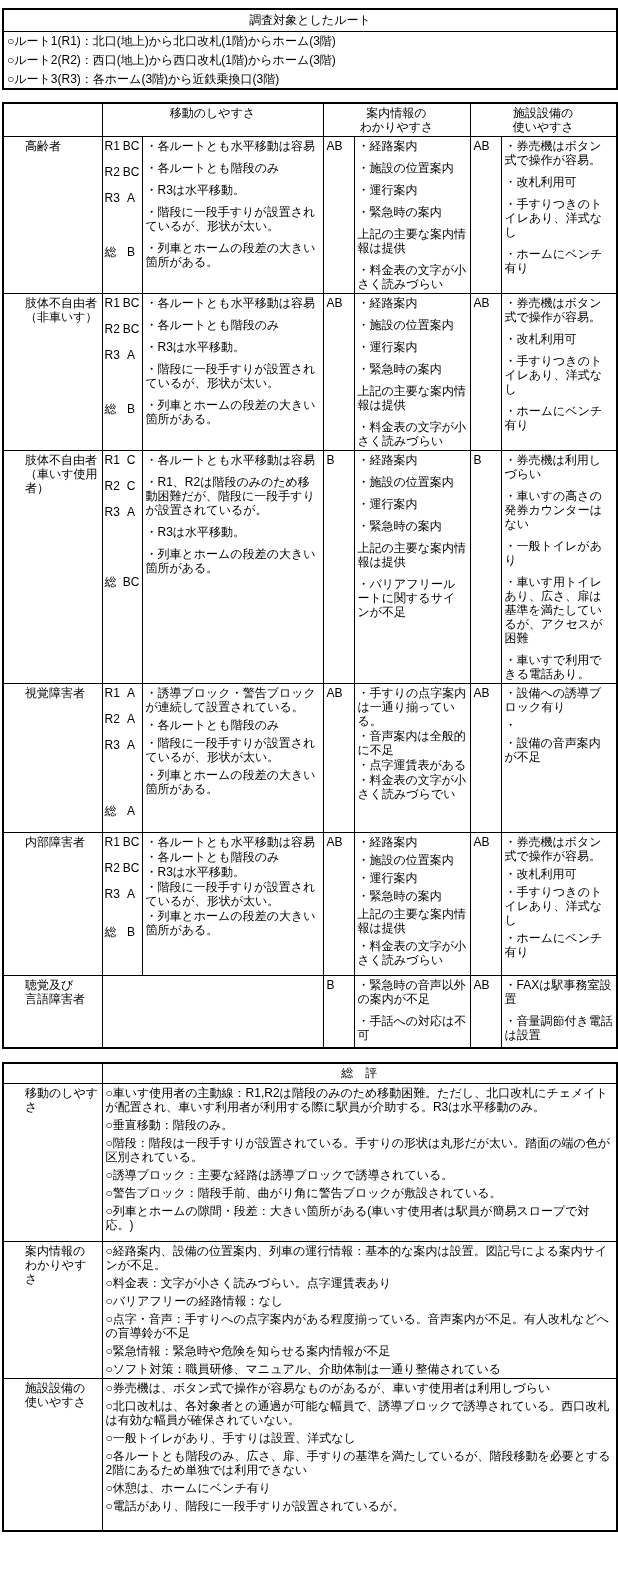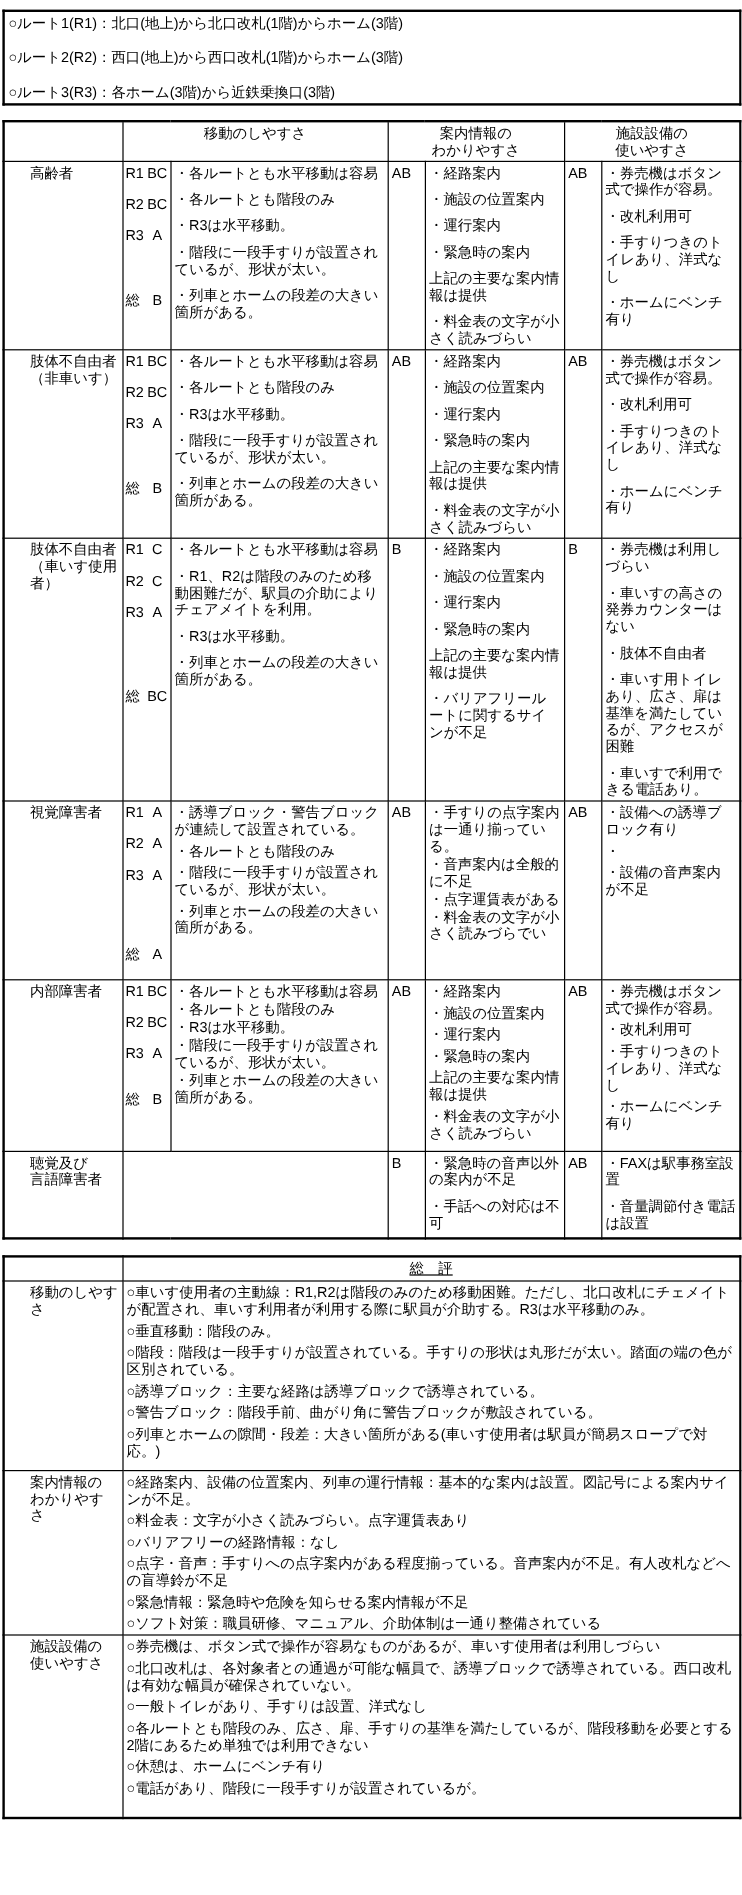--- a/index.html
+++ b/index.html
@@ -26,21 +26,21 @@
     padding: 2px 3px;
     font-weight: normal;
     text-align: left;
     overflow: hidden;
   }
   th.center { text-align: center; vertical-align: middle; padding: 2px; }
   .pre { white-space: pre-line; padding-left: 21px; }
   .para + .para { margin-top: 8px; }
   .tight .para + .para { margin-top: 1px; }
   .semi .para + .para { margin-top: 4px; }
-  .routes-cell .para + .para { margin-top: 15px; }
+  .routes-cell .para + .para { margin-top: 5px; }
   .summary-cell .para + .para { margin-top: 4px; }
 
   
   .rate { padding: 2px 2px; }
   .rt { display: flex; justify-content: space-between; height: 26px; }
   .rt .rv { width: 17px; text-align: center; }
   .t0, .t1 { margin-top: 28px; }
   .t2 { margin-top: 44px; }
   .t3 { margin-top: 40px; }
   .t4 { margin-top: 12px; }
@@ -50,37 +50,40 @@
   tr.r0    { height: 152px; }
   tr.r1    { height: 143px; }
   tr.r2    { height: 197px; }
   tr.r3    { height: 128px; margin-left: 16px; }
   tr.r4    { height: 143px; margin-top: 27px; }
   tr.r5    { height: 72px; }
   tr.r6    { height: 25px; }
   tr.r7    { height: 55px; }
   tr.rt-h  { height: 22px; }
   tr.rt-b  { height: 58px; }
-  tr.s-h   { height: 21px; text-decoration: underline; }
+  tr.s-h   { height: 21px; }
   tr.s0    { height: 158px; }
   tr.s1    { height: 133px; }
   tr.s2    { height: 152px; }
 
   th.colhead { text-align: center; vertical-align: top; white-space: pre-line; }
 </style>
 </head>
 <body>
 
 <div class="page">
 
   <table>
     <colgroup>
         <col style="width:614px">
       </colgroup>
     <tbody>
+        <tr class="rt-h">
+      <th class="center">調査対象としたルート</th>
+    </tr>
     <tr class="rt-b">
       <td class="routes-cell">
             <div class="para">○ルート1(R1)：北口(地上)から北口改札(1階)からホーム(3階)</div>
             <div class="para">○ルート2(R2)：西口(地上)から西口改札(1階)からホーム(3階)</div>
             <div class="para">○ルート3(R3)：各ホーム(3階)から近鉄乗換口(3階)</div>
           </td>
     </tr>
   </tbody>
     </table>
 
@@ -213,38 +216,38 @@
               <span>R3</span>
               <span class="rv">A</span>
             </div>
         <div class="rt t2">
               <span>総</span>
               <span class="rv">BC</span>
             </div>
       </td>
       <td>
             <div class="para">・各ルートとも水平移動は容易</div>
-            <div class="para">・R1、R2は階段のみのため移動困難だが、駅員の介助によりチェアメイトを利用。</div>
+            <div class="para">・R1、R2は階段のみのため移動困難だが、階段に一段手すりが設置されているが。</div>
             <div class="para">・R3は水平移動。</div>
             <div class="para">・列車とホームの段差の大きい箇所がある。</div>
           </td>
       <td>B</td>
       <td>
             <div class="para">・経路案内</div>
             <div class="para">・施設の位置案内</div>
             <div class="para">・運行案内</div>
             <div class="para">・緊急時の案内</div>
             <div class="para">上記の主要な案内情報は提供</div>
             <div class="para">・バリアフリールートに関するサインが不足</div>
           </td>
       <td>B</td>
       <td>
             <div class="para">・券売機は利用しづらい</div>
             <div class="para">・車いすの高さの発券カウンターはない</div>
-            <div class="para">・肢体不自由者</div>
+            <div class="para">・一般トイレがあり</div>
             <div class="para">・車いす用トイレあり、広さ、扉は基準を満たしているが、アクセスが困難</div>
             <div class="para">・車いすで利用できる電話あり。</div>
           </td>
     </tr>
 
     <tr class="r3">
       <td class="pre">視覚障害者</td>
       <td class="rate">
         <div class="rt">
               <span>R1</span>

